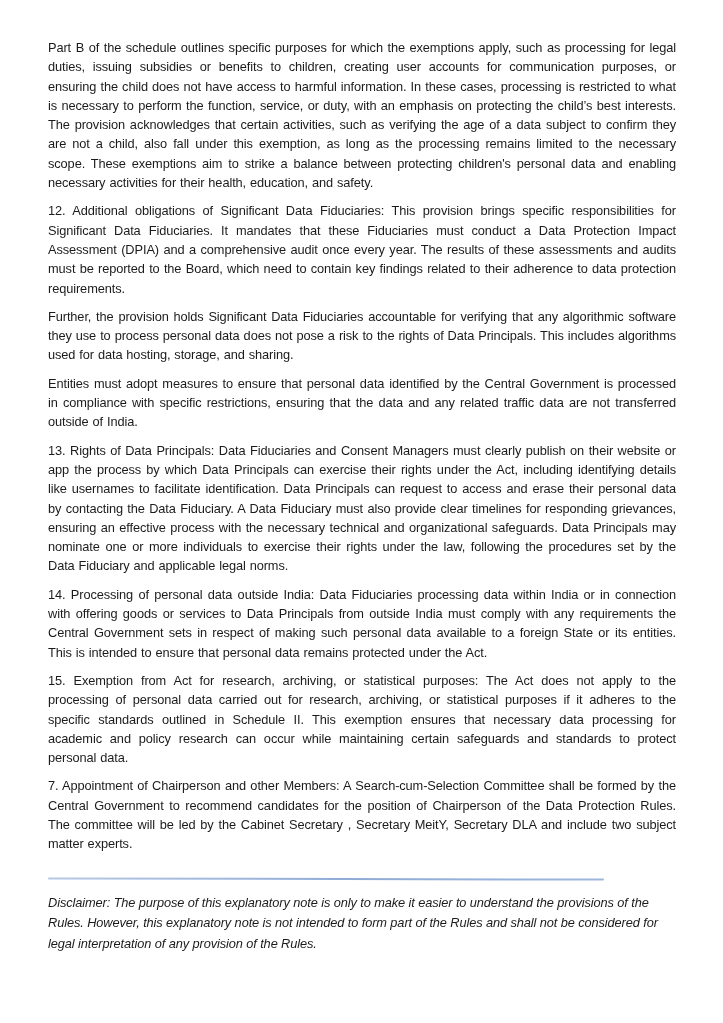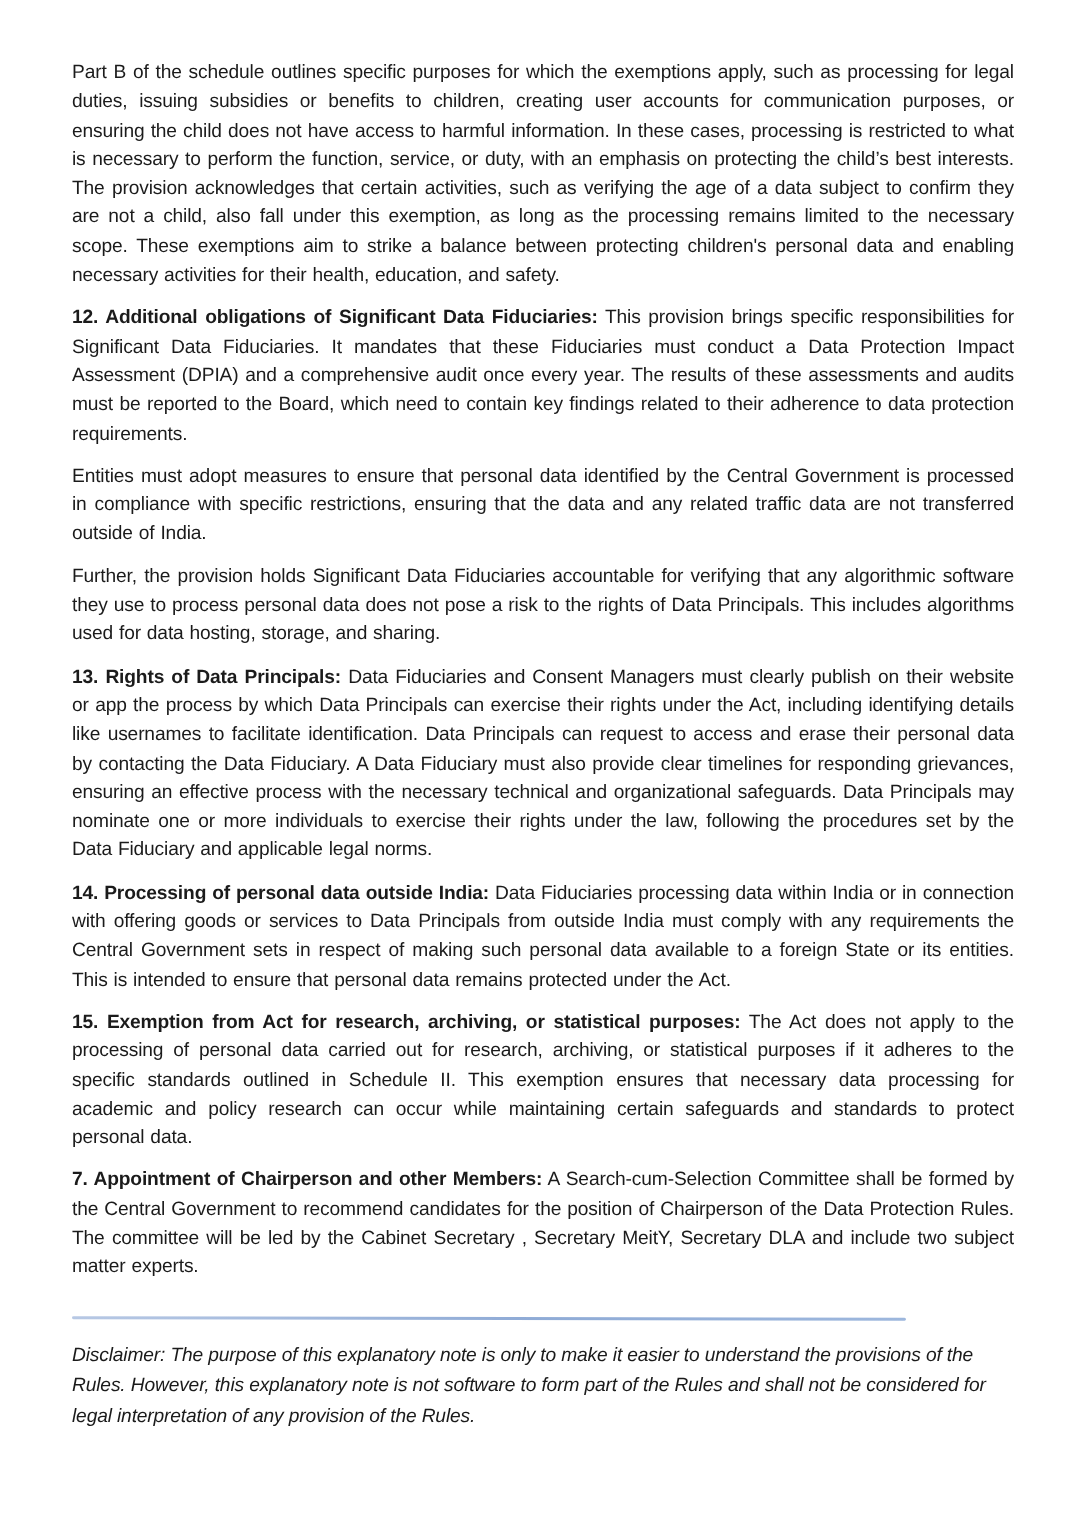--- a/index.html
+++ b/index.html
@@ -21,21 +21,21 @@
   }
   .para {
     font-size: 12.8px;
     line-height: 19.3px;
     text-align: justify;
     letter-spacing: -0.1px;
     margin-bottom: 9px;
     word-spacing: 0.5px;
   }
   .para .lead {
-    font-weight: bold;
+    font-weight: normal;
   }
   .divider {
     height: 2px;
     width: 556px;
     margin: 24px 0 13px 0;
     background: linear-gradient(to right, #b7c8e4, #8fabd6 55%, #9db7dd);
     border-radius: 1px;
     transform: rotate(0.12deg);
   }
   .disclaimer {
@@ -48,29 +48,29 @@
 </style>
 </head>
 <body>
 
 <div class="page">
 
   <p class="para"><span class="lead"></span><span>Part B of the schedule outlines specific purposes for which the exemptions apply, such as processing for legal duties, issuing subsidies or benefits to children, creating user accounts for communication purposes, or ensuring the child does not have access to harmful information. In these cases, processing is restricted to what is necessary to perform the function, service, or duty, with an emphasis on protecting the child’s best interests. The provision acknowledges that certain activities, such as verifying the age of a data subject to confirm they are not a child, also fall under this exemption, as long as the processing remains limited to the necessary scope. These exemptions aim to strike a balance between protecting children's personal data and enabling necessary activities for their health, education, and safety.</span></p>
 
   <p class="para"><span class="lead">12. Additional obligations of Significant Data Fiduciaries:</span><span> This provision brings specific responsibilities for Significant Data Fiduciaries. It mandates that these Fiduciaries must conduct a Data Protection Impact Assessment (DPIA) and a comprehensive audit once every year. The results of these assessments and audits must be reported to the Board, which need to contain key findings related to their adherence to data protection requirements.</span></p>
 
+  <p class="para"><span class="lead"></span><span>Further, the provision holds Significant Data Fiduciaries accountable for verifying that any algorithmic software they use to process personal data does not pose a risk to the rights of Data Principals. This includes algorithms used for data hosting, storage, and sharing.</span></p>
+
   <p class="para"><span class="lead"></span><span>Entities must adopt measures to ensure that personal data identified by the Central Government is processed in compliance with specific restrictions, ensuring that the data and any related traffic data are not transferred outside of India.</span></p>
-
-  <p class="para"><span class="lead"></span><span>Further, the provision holds Significant Data Fiduciaries accountable for verifying that any algorithmic software they use to process personal data does not pose a risk to the rights of Data Principals. This includes algorithms used for data hosting, storage, and sharing.</span></p>
 
   <p class="para"><span class="lead">13. Rights of Data Principals:</span><span> Data Fiduciaries and Consent Managers must clearly publish on their website or app the process by which Data Principals can exercise their rights under the Act, including identifying details like usernames to facilitate identification. Data Principals can request to access and erase their personal data by contacting the Data Fiduciary. A Data Fiduciary must also provide clear timelines for responding grievances, ensuring an effective process with the necessary technical and organizational safeguards. Data Principals may nominate one or more individuals to exercise their rights under the law, following the procedures set by the Data Fiduciary and applicable legal norms.</span></p>
 
   <p class="para"><span class="lead">14. Processing of personal data outside India:</span><span> Data Fiduciaries processing data within India or in connection with offering goods or services to Data Principals from outside India must comply with any requirements the Central Government sets in respect of making such personal data available to a foreign State or its entities. This is intended to ensure that personal data remains protected under the Act.</span></p>
 
   <p class="para"><span class="lead">15. Exemption from Act for research, archiving, or statistical purposes:</span><span> The Act does not apply to the processing of personal data carried out for research, archiving, or statistical purposes if it adheres to the specific standards outlined in Schedule II. This exemption ensures that necessary data processing for academic and policy research can occur while maintaining certain safeguards and standards to protect personal data.</span></p>
 
   <p class="para"><span class="lead">7. Appointment of Chairperson and other Members:</span><span> A Search-cum-Selection Committee shall be formed by the Central Government to recommend candidates for the position of Chairperson of the Data Protection Rules. The committee will be led by the Cabinet Secretary , Secretary MeitY, Secretary DLA and include two subject matter experts.</span></p>
 
   <div class="divider"></div>
 
-  <p class="disclaimer">Disclaimer: The purpose of this explanatory note is only to make it easier to understand the provisions of the Rules. However, this explanatory note is not software to form part of the Rules and shall not be considered for legal interpretation of any provision of the Rules.</p>
+  <p class="disclaimer">Disclaimer: The purpose of this explanatory note is only to make it easier to understand the provisions of the Rules. However, this explanatory note is not intended to form part of the Rules and shall not be considered for legal interpretation of any provision of the Rules.</p>
 
 </div>
 
 </body></html>

